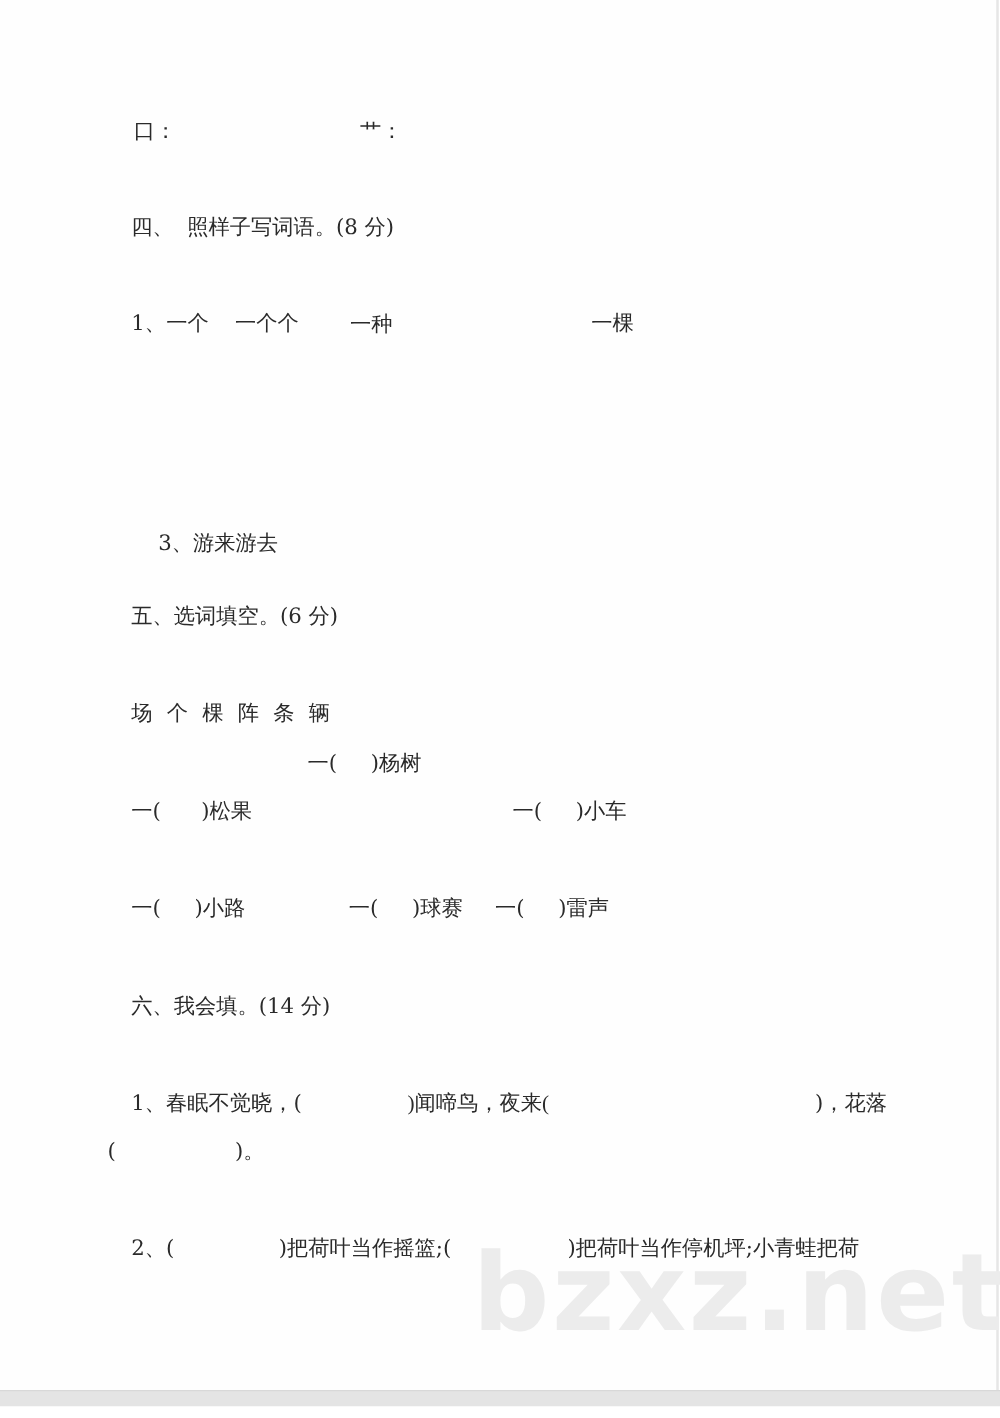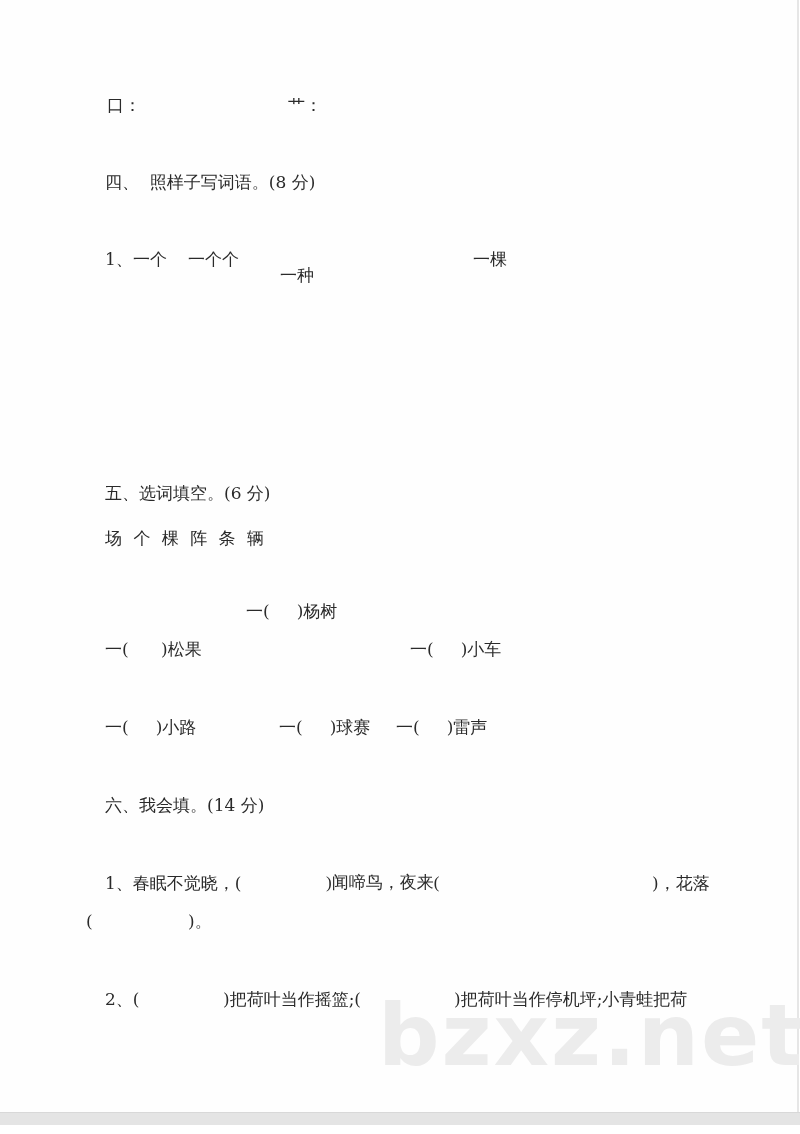--- a/index.html
+++ b/index.html
@@ -45,28 +45,31 @@
 
   <div class="abs fg" style="left:107px; top:95px;">口：</div>
   <div class="abs fg" style="left:288px; top:95px;">艹：</div>
 
   <div class="abs fg" style="left:105px; top:172px;">四、  照样子写词语。(8 分)</div>
 
   <div class="abs fg" style="left:105px; top:249px; width:600px; height:20px;">
     <span class="abs" style="left:0; top:0;">1、</span>
     <span class="abs" style="left:28px; top:0;">一个</span>
     <span class="abs" style="left:83px; top:0;">一个个</span>
-    <span class="abs" style="left:175px; top:16px;text-align:right;">一种</span>
+    <span class="abs" style="left:175px; top:1px;text-align:right;">一种</span>
     <span class="abs" style="left:368px; top:0;">一棵</span>
   </div>
 
 
+  <div class="abs fg" style="left:105px; top:405px;">
+    <span>3、</span><span>游来游去</span>
+  </div>
 
   <div class="abs fg" style="left:105px; top:483px;">五、选词填空。(6 分)</div>
-  <div class="abs fg" style="left:105px; top:528px; word-spacing:6px;">场 个 棵 阵 条 辆</div>
+  <div class="abs fg" style="left:105px; top:561px; word-spacing:6px;">场 个 棵 阵 条 辆</div>
 
   <div class="abs fg" style="left:105px; top:639px;">一(      )松果</div>
   <div class="abs fg" style="left:246px; top:601px;">一(     )杨树</div>
   <div class="abs fg" style="left:410px; top:639px;">一(     )小车</div>
 
   <div class="abs fg" style="left:105px; top:717px;">一(     )小路</div>
   <div class="abs fg" style="left:241px; top:717px;margin-left:38px;">一(     )球赛</div>
   <div class="abs fg" style="left:396px; top:717px;text-align:right;">一(     )雷声</div>
 
   <div class="abs fg" style="left:105px; top:795px;">六、我会填。(14 分)</div>

